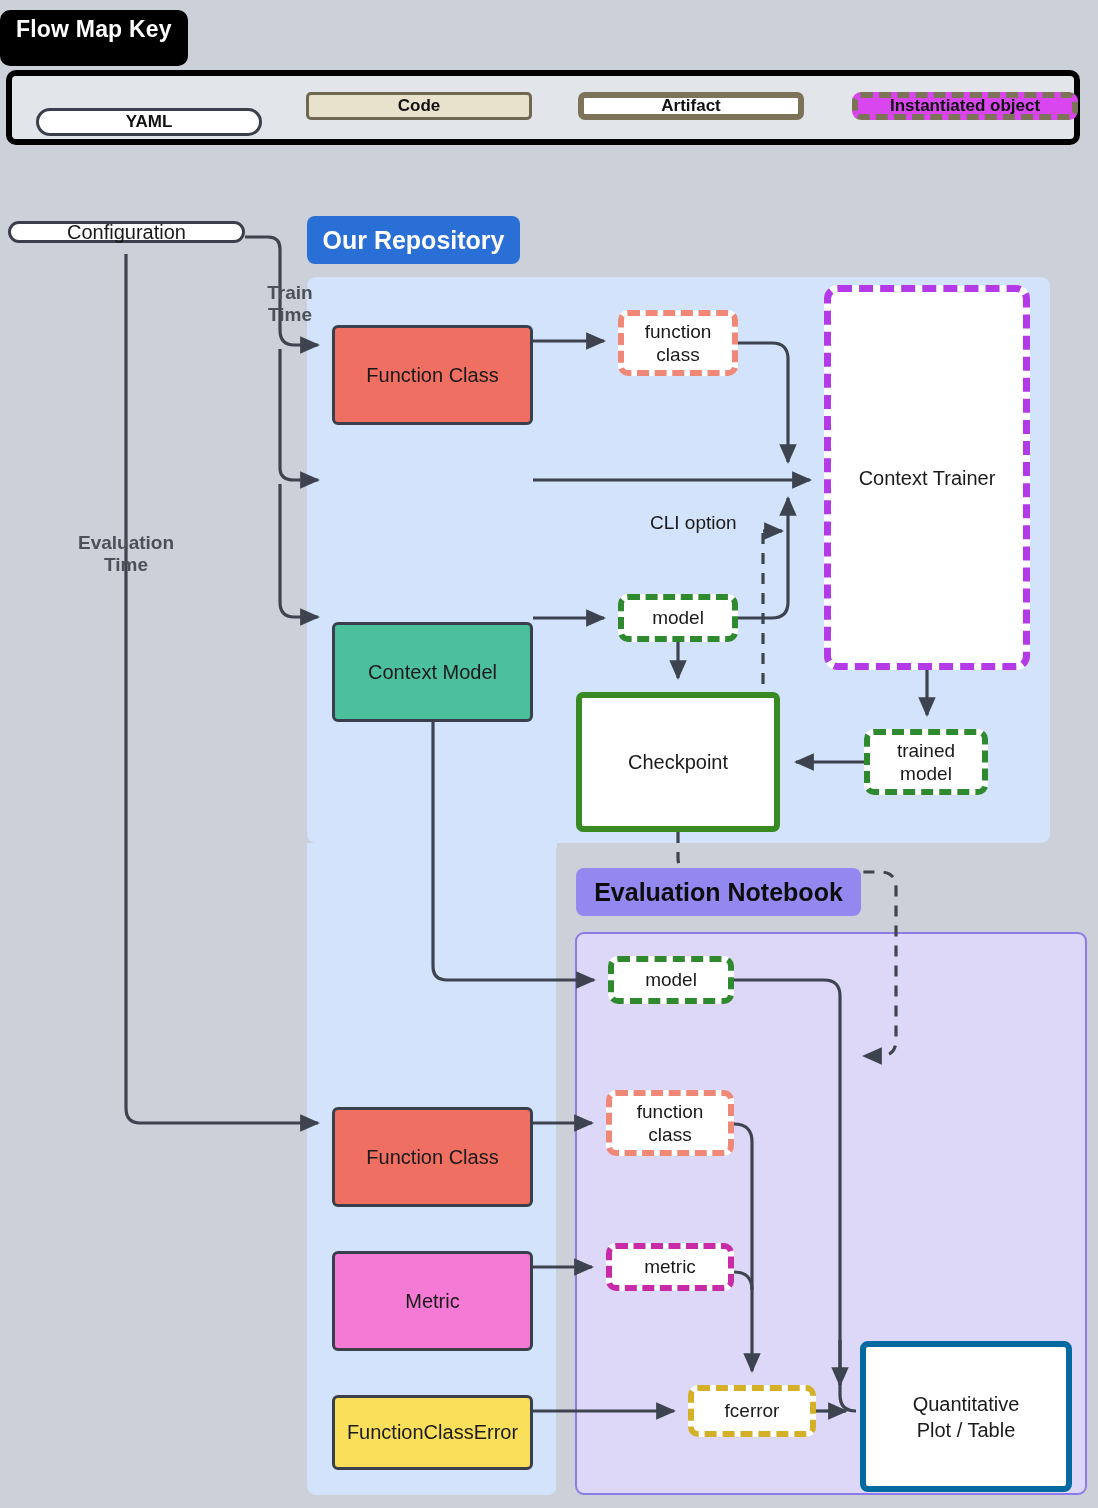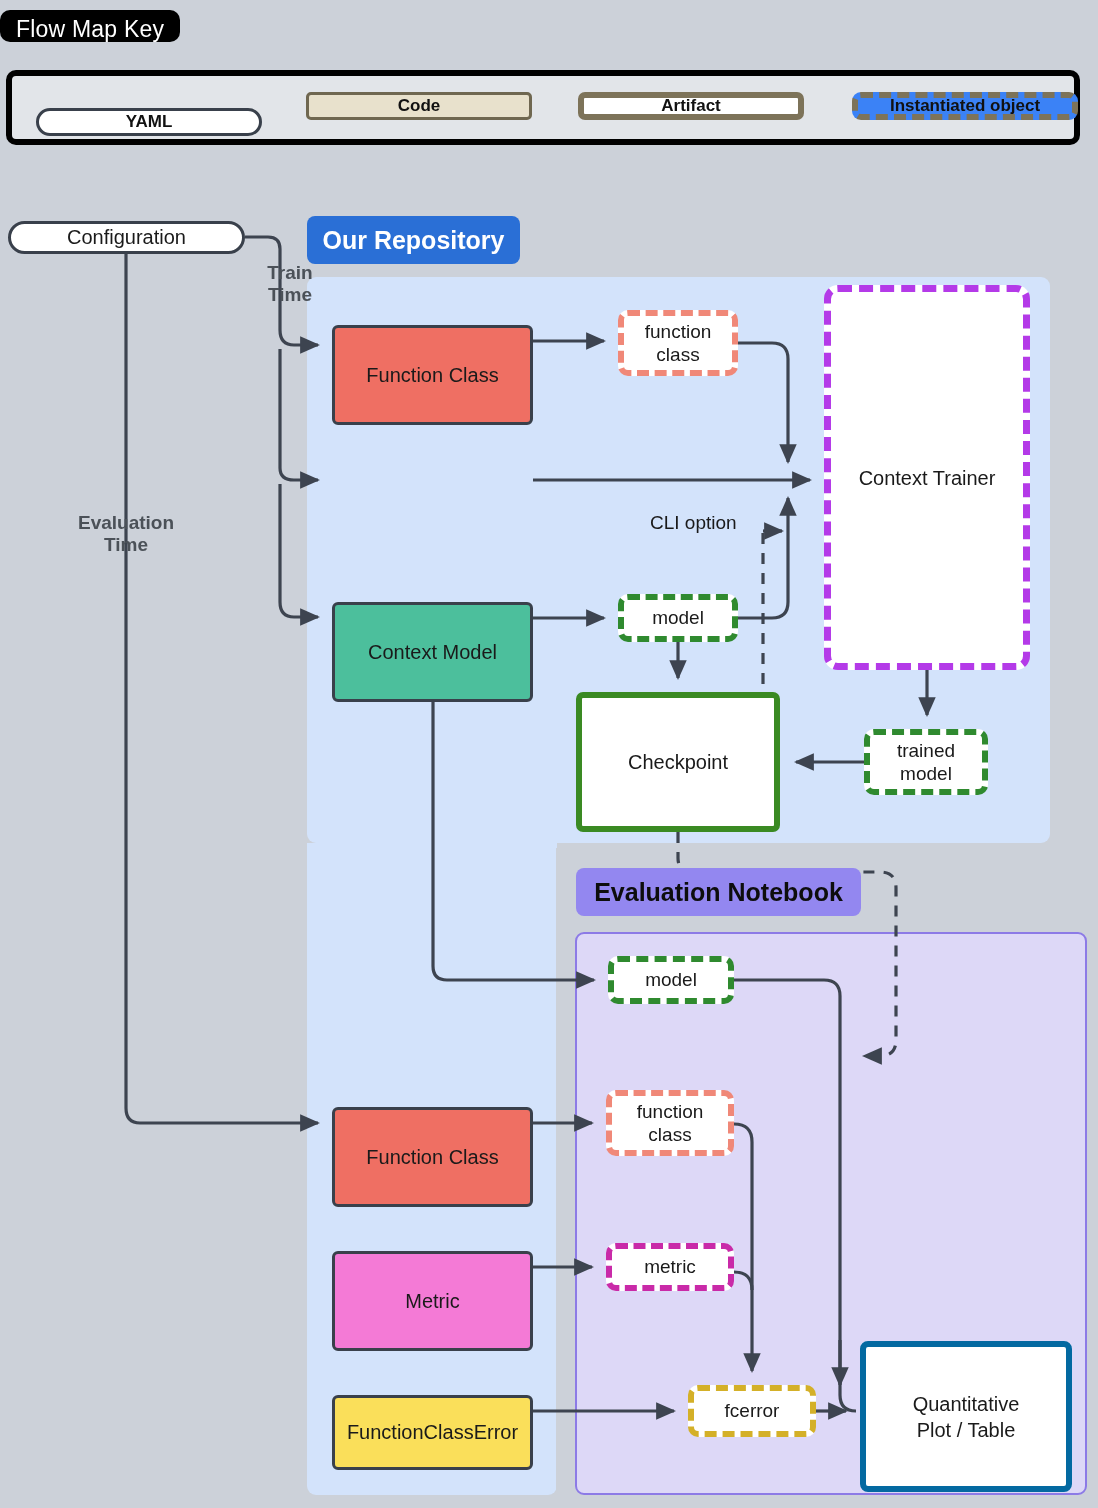--- a/index.html
+++ b/index.html
@@ -16,24 +16,25 @@
   }
   svg.layer { position: absolute; left: 0; top: 0; width: 1098px; height: 1508px; }
 
   
   .key-title {
     position: absolute;
     left: 0px; top: 10px;
     background: #000000;
     color: #ffffff;
     border-radius: 10px;
-    padding: 8px 16px 1px 16px;
+    padding: 8px 16px 25px 16px;
     font-size: 23px;
     line-height: 1;
     letter-spacing: .2px;
+    font-weight: bold;
   }
   .key-panel {
     position: absolute;
     left: 6px; top: 70px;
     width: 1074px; height: 75px;
     background: #e2e5e9;
     border: 6px solid #000000;
     border-radius: 10px;
     box-sizing: border-box;
   }
@@ -43,21 +44,21 @@
     height: 28px;
     box-sizing: border-box;
     display: flex; align-items: center; justify-content: center;
     font-weight: bold;
     font-size: 17px;
     color: #111;
   }
   .key-yaml  { left: 24px;  width: 226px; background:#ffffff; border:3px solid #39404b; border-radius:16px;margin-top:16px; }
   .key-code  { left: 294px; width: 226px; background:#e8e1cc; border:3px solid #6f6750; border-radius:5px; }
   .key-art   { left: 566px; width: 226px; background:#ffffff; border:6px solid #7d7359; border-radius:7px; }
-  .key-inst  { left: 840px; width: 226px; background:#3b82f6; border:6px dashed #7d7359; border-radius:9px; }
+  .key-inst  { left: 840px; width: 226px; background:#d946ef; border:6px dashed #7d7359; border-radius:9px; }
 
   
   .panel {
     position: absolute;
     box-sizing: border-box;
   }
   .panel-repo   { left:307px;  top:277px;  width:743px;  height:566px; background:#d3e3fb; border-radius:9px; }
   .panel-repo2  { left:307px;  top:843px;  width:250px;  height:652px; background:#d3e3fb; border-radius:0 0 9px 9px; }
   .panel-evalbg { left:556px;  top:848px;  width:542px;  height:654px; background:#ccd1d9; }
   .panel-eval   { left:575px;  top:932px;  width:512px;  height:563px; background:#ddd8f7; border:2px solid #8c7ae6; border-radius:9px; }
@@ -77,27 +78,27 @@
     position: absolute;
     box-sizing: border-box;
     display: flex; align-items: center; justify-content: center;
     text-align: center;
     color: #1a1a1a;
     line-height: 1.25;
   }
   .solid-node { border: 3px solid #39404b; border-radius: 6px; font-size: 20px; margin-top: 34px; }
 
   .n-config {
-    left:8px; top:221px; width:237px; height:33px;
+    left:8px; top:221px; width:237px; height:22px;
     background:#ffffff; border:3px solid #39404b; border-radius:18px;
     font-size:20px;
   }
   .n-fc1   { left:332px; top:291px; width:201px; height:100px; background:#ef6f63; }
   .n-cte   { left:332px; top:430px; width:201px; height:100px; background:#e48ef7; }
-  .n-cm    { left:332px; top:568px; width:201px; height:100px; background:#4cbf9c; }
+  .n-cm    { left:332px; top:588px; width:201px; height:100px; background:#4cbf9c; }
   .n-fc2   { left:332px; top:1073px; width:201px; height:100px; background:#ef6f63; }
   .n-metric{ left:332px; top:1217px; width:201px; height:100px; background:#f47ad6; }
   .n-fce   { left:332px; top:1361px; width:201px; height:75px; background:#fadf5a; }
 
   
   .inst {
     position:absolute; box-sizing:border-box;
     background:#ffffff;
     display:flex; align-items:center; justify-content:center;
     text-align:center; font-size:19px; color:#1a1a1a; line-height:1.22;
@@ -122,20 +123,21 @@
   .a-quant     { left:860px; top:1341px; width:212px; height:151px; border:6px solid #0369a1; border-radius:8px; font-size:20px; }
 
   
   .flabel {
     position:absolute;
     font-weight:bold;
     color:#4b5158;
     text-align:center;
     line-height:1.18;
     font-size:19px;
+    margin-top:20px;
   }
   .l-train { left:248px; top:262px; width:84px; }
   .l-eval  { left:62px;  top:512px; width:128px; }
   .l-cli   { position:absolute; left:650px; top:512px; font-size:19px; color:#1a1a1a; font-weight:normal; }
 </style>
 </head>
 <body>
 
 <div id="page">
 

